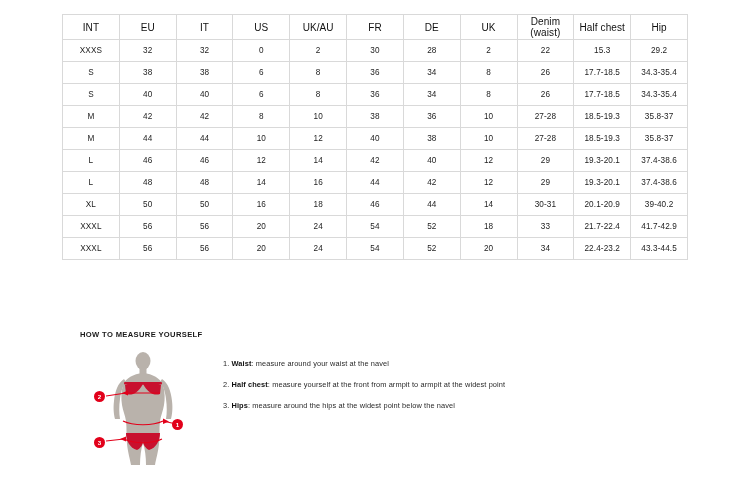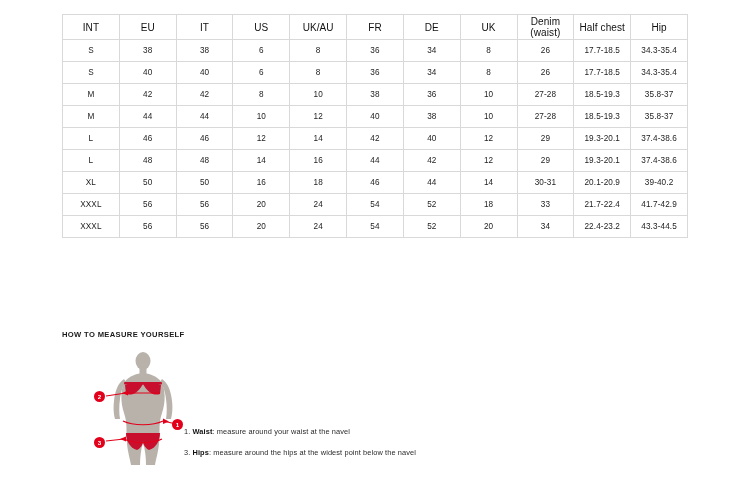--- a/index.html
+++ b/index.html
@@ -57,25 +57,27 @@
     left: 62px;
     top: 330px;
     width: 626px;
   }
   .measure-title {
     font-size: 7.6px;
     font-weight: bold;
     letter-spacing: 0.35px;
     color: #1a1a1a;
     margin-bottom: 10px;
+    margin-left: 18px;
   }
   .measure-body {
     position: relative;
     display: flex;
-    align-items: flex-end;
+    align-items: flex-start;
+    gap: 39px;
   }
   .figure-col {
     width: 118px;
     position: relative;
     height: 120px;
     flex: 0 0 118px;
   }
   .notes-col {
     flex: 1 1 auto;
     padding-top: 10px;
@@ -133,20 +135,33 @@
           <th>UK/AU</th>
           <th>FR</th>
           <th>DE</th>
           <th>UK</th>
           <th>Denim (waist)</th>
           <th>Half chest</th>
           <th>Hip</th>
         </tr>
       </thead>
       <tbody>
+        <tr>
+          <td>XXXS</td>
+          <td>32</td>
+          <td>32</td>
+          <td>0</td>
+          <td>2</td>
+          <td>30</td>
+          <td>28</td>
+          <td>2</td>
+          <td>22</td>
+          <td>15.3</td>
+          <td>29.2</td>
+        </tr>
         <tr>
           <td>S</td>
           <td>38</td>
           <td>38</td>
           <td>6</td>
           <td>8</td>
           <td>36</td>
           <td>34</td>
           <td>8</td>
           <td>26</td>
@@ -327,19 +342,20 @@
           </svg>
 
           <div class="badge badge-1">1</div>
           <div class="badge badge-2">2</div>
           <div class="badge badge-3">3</div>
         </div>
       </div>
 
       <div class="notes-col">
         <div class="note"><span>1. </span><b>Waist</b><span>: measure around your waist at the navel</span></div>
+        <div class="note"><span>2. </span><b>Half chest</b><span>: measure yourself at the front from armpit to armpit at the widest point</span></div>
         <div class="note"><span>3. </span><b>Hips</b><span>: measure around the hips at the widest point below the navel</span></div>
       </div>
 
     </div>
   </div>
 
 </div>
 
 </body></html>

